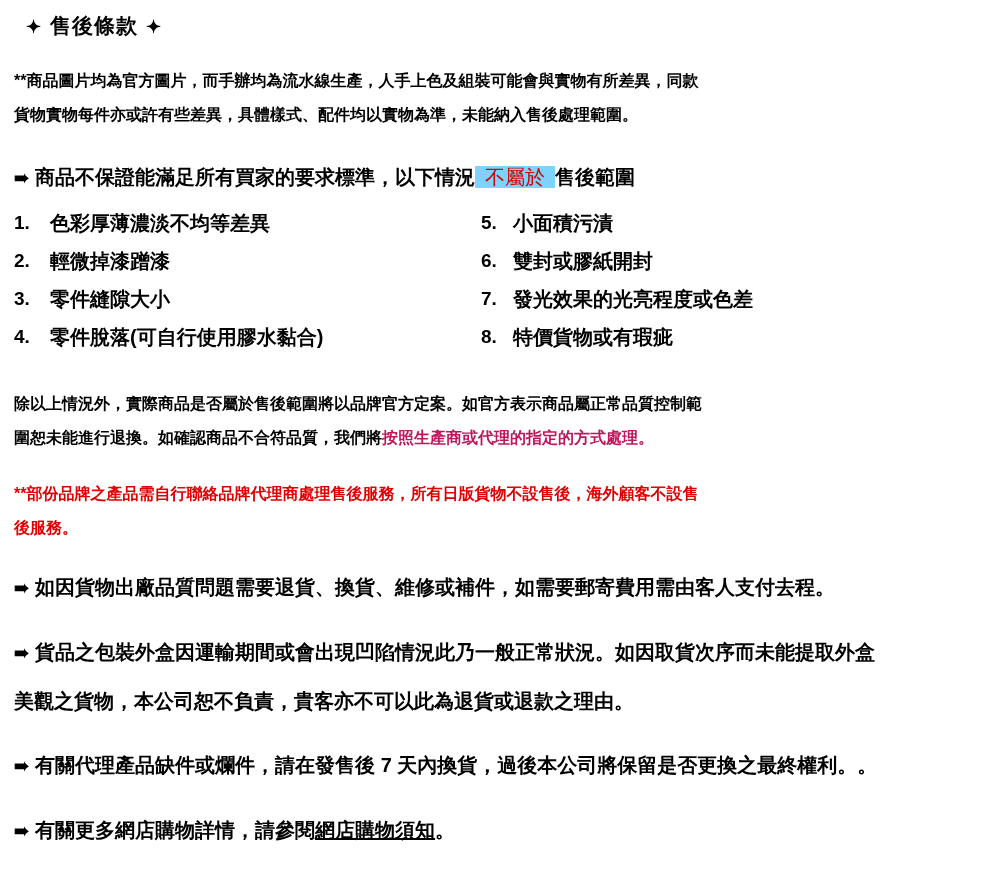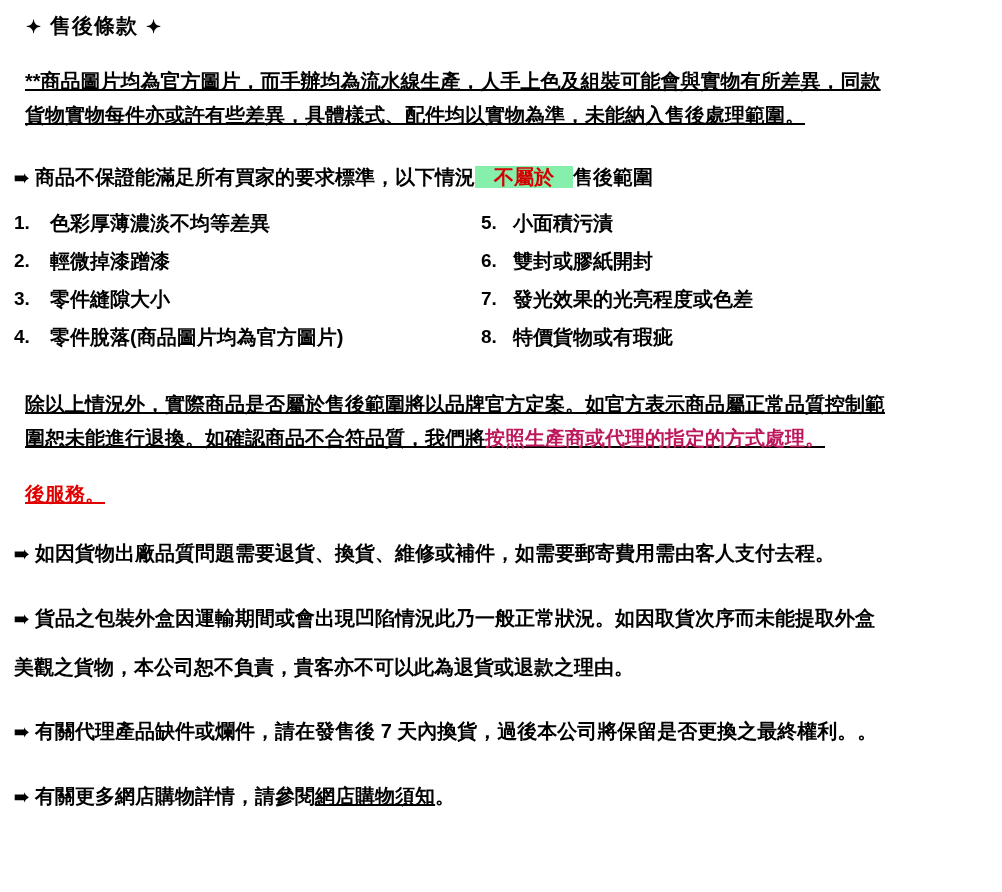--- a/index.html
+++ b/index.html
@@ -29,47 +29,46 @@
     white-space: nowrap;
   }
   .title .star {
     font-size: 18px;
     font-weight: bold;
   }
   .title .title-text {
     margin: 0 8px;
   }
   .para {
-    font-size: 20px;
+    font-size: 16px;
     font-weight: bold;
     line-height: 34px;
-    margin: 11px;
-    text-decoration: underline;
+    margin: 0;
   }
   .block-note {
     margin-top: 24px;
   }
   .block-note .line {
     white-space: nowrap;
   }
   .arrow-line {
     font-size: 20px;
     font-weight: bold;
     line-height: 30px;
     white-space: nowrap;
   }
   .arrow {
     font-size: 18px;
     margin-right: 6px;
   }
   .hl {
-    background: #86efac;
+    background: #7dd3fc;
     color: #d40000;
-    font-weight: bold;
-    padding: 0 19px;
+    font-weight: normal;
+    padding: 0 10px;
   }
   .block-exclusions {
     margin-top: 30px;
   }
   .list-grid {
     margin-top: 16px;
     display: grid;
     grid-template-columns: 455px auto;
     column-gap: 0px;
     row-gap: 10px;
@@ -169,35 +168,36 @@
         <span class="num">3.</span>
         <span>零件縫隙大小</span>
       </div>
       <div class="li right">
         <span class="num">7.</span>
         <span>發光效果的光亮程度或色差</span>
       </div>
 
       <div class="li">
         <span class="num">4.</span>
-        <span>零件脫落(商品圖片均為官方圖片)</span>
+        <span>零件脫落(可自行使用膠水黏合)</span>
       </div>
       <div class="li right">
         <span class="num">8.</span>
         <span>特價貨物或有瑕疵</span>
       </div>
     </div>
   </div>
 
   <div class="para block-para2">
     <div class="line">除以上情況外，實際商品是否屬於售後範圍將以品牌官方定案。如官方表示商品屬正常品質控制範</div>
     <div class="line"><span>圍恕未能進行退換。如確認商品不合符品質，我們將</span><span class="grey">按照生產商或代理的指定的方式處理。</span></div>
   </div>
 
   <div class="para block-red">
+    <div class="line">**部份品牌之產品需自行聯絡品牌代理商處理售後服務，所有日版貨物不設售後，海外顧客不設售</div>
     <div class="line">後服務。</div>
   </div>
 
   <div class="block-arrows">
 
     <div class="arrow-item">
       <div class="cont">
         <div class="line"><span class="arrow">➠</span><span>如因貨物出廠品質問題需要退貨、換貨、維修或補件，如需要郵寄費用需由客人支付去程。</span></div>
       </div>
     </div>

